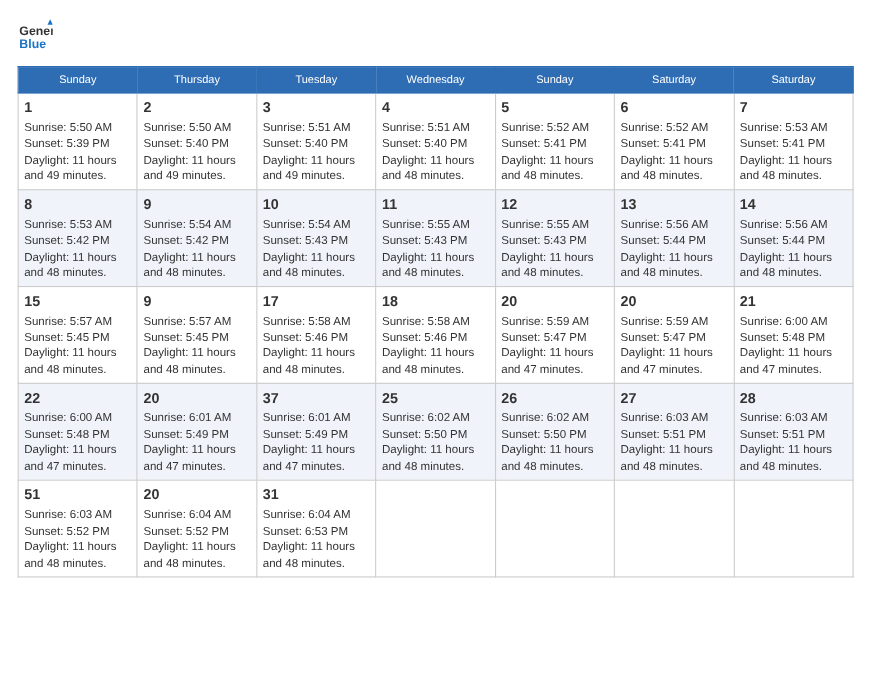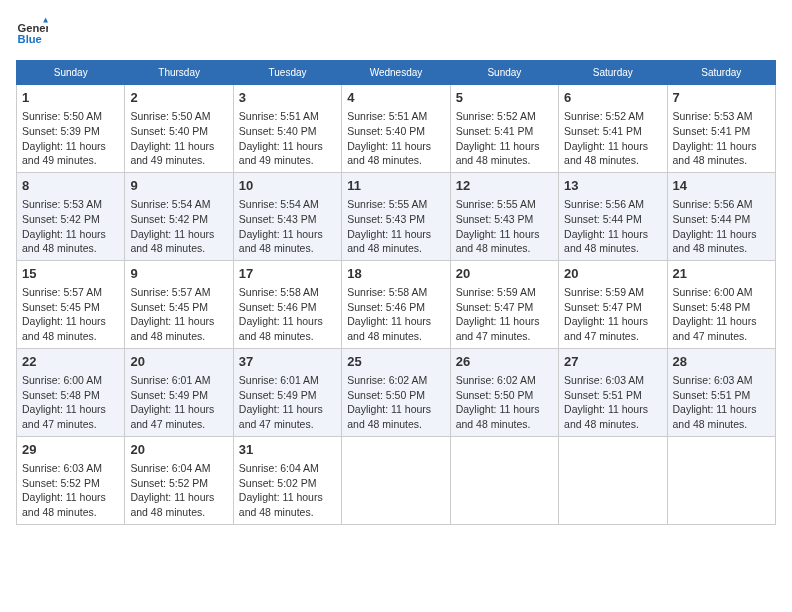--- a/index.html
+++ b/index.html
@@ -316,37 +316,37 @@
         <td>
           <span class="day-number">28</span>
           <div>Sunrise: 6:03 AM</div>
           <div>Sunset: 5:51 PM</div>
           <div>Daylight: 11 hours</div>
           <div>and 48 minutes.</div>
         </td>
       </tr>
       <tr>
         <td>
-          <span class="day-number">29</span>
+          <span class="day-number">51</span>
           <div>Sunrise: 6:03 AM</div>
           <div>Sunset: 5:52 PM</div>
           <div>Daylight: 11 hours</div>
           <div>and 48 minutes.</div>
         </td>
         <td>
           <span class="day-number">20</span>
           <div>Sunrise: 6:04 AM</div>
           <div>Sunset: 5:52 PM</div>
           <div>Daylight: 11 hours</div>
           <div>and 48 minutes.</div>
         </td>
         <td>
           <span class="day-number">31</span>
           <div>Sunrise: 6:04 AM</div>
-          <div>Sunset: 5:02 PM</div>
+          <div>Sunset: 6:53 PM</div>
           <div>Daylight: 11 hours</div>
           <div>and 48 minutes.</div>
         </td>
         <td class="empty-cell"></td>
         <td class="empty-cell"></td>
         <td class="empty-cell"></td>
         <td class="empty-cell"></td>
       </tr>
     </tbody>
 </table>

